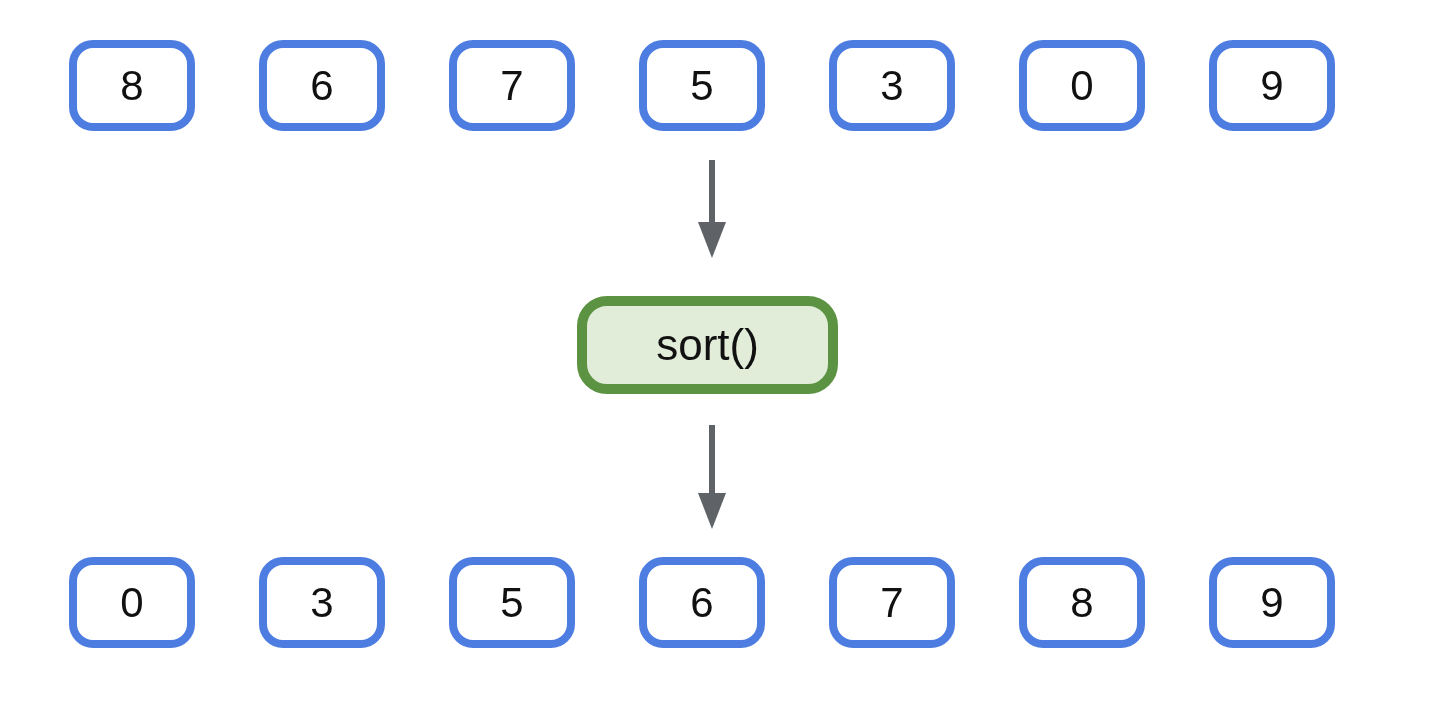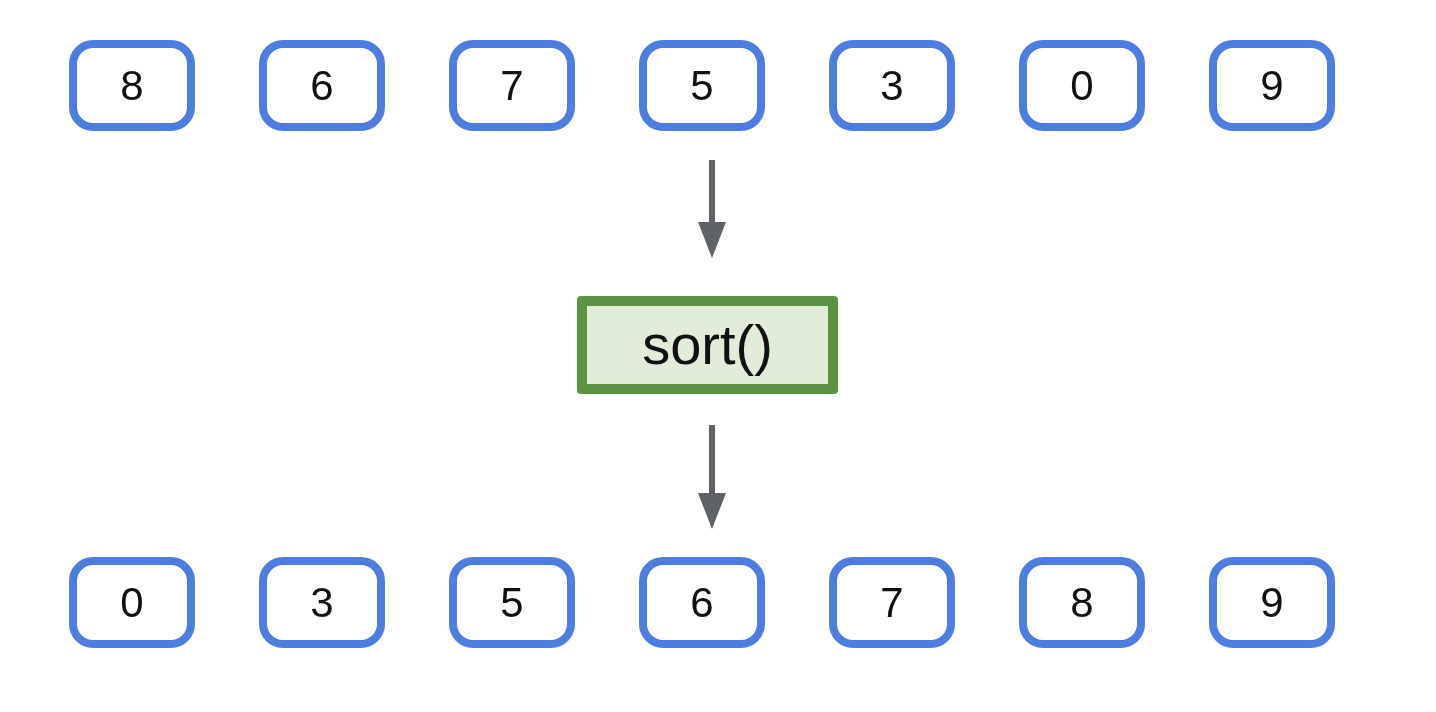--- a/index.html
+++ b/index.html
@@ -54,25 +54,25 @@
   .arrow-1 { top: 158px; height: 100px; }
   .arrow-2 { top: 423px; height: 106px; }
   .op-box {
     position: absolute;
     top: 296px;
     left: 577px;
     width: 261px;
     height: 98px;
     background: var(--op-fill);
     border: 10px solid var(--op-border);
-    border-radius: 4px;
+    border-radius: 30px;
     display: flex;
     align-items: center;
     justify-content: center;
-    font-size: 56px;
+    font-size: 44px;
     font-weight: 500;
     color: var(--text);
     line-height: 1;
   }
 </style>
 </head>
 <body>
 
 <div class="canvas">
 

